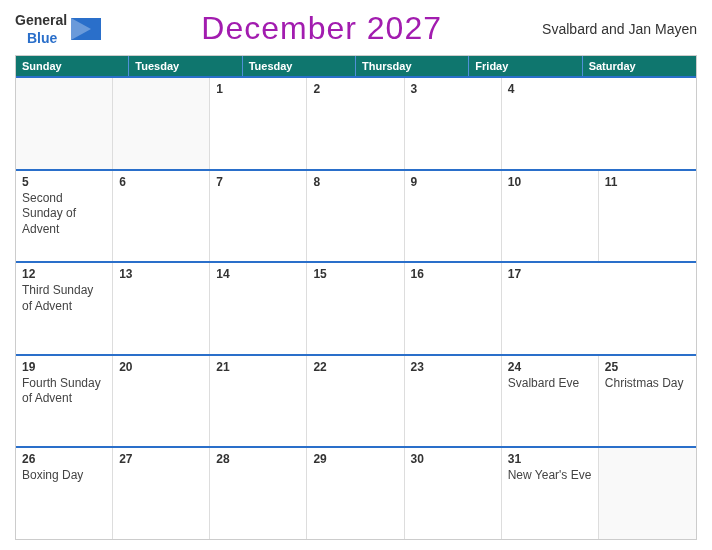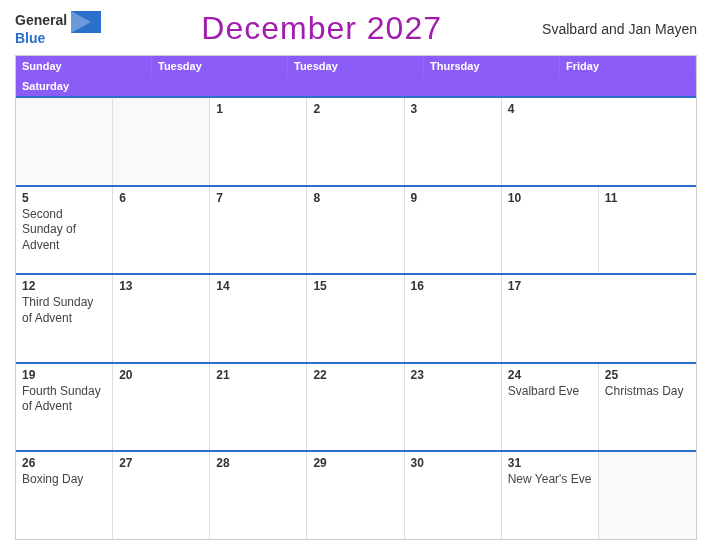--- a/index.html
+++ b/index.html
@@ -19,56 +19,57 @@
     }
     
     .header {
       display: flex;
       align-items: center;
       justify-content: space-between;
       margin-bottom: 8px;
     }
     .logo {
       display: flex;
-      align-items: flex-start;
+      align-items: center;
       gap: 4px;
     }
     .logo-text-general {
       font-size: 14px;
       font-weight: bold;
       color: #333;
       line-height: 1;
     }
     .logo-text-blue {
       font-size: 14px;
       font-weight: bold;
       color: #2a6fca;
       line-height: 1;
+      margin-left: 12px;
     }
     .month-title {
       font-size: 32px;
       font-weight: 300;
       color: #a21caf;
       letter-spacing: 1px;
     }
     .region-label {
       font-size: 14px;
       color: #333;
     }
     
     .calendar {
       flex: 1;
       border: 1px solid #ccc;
       display: flex;
       flex-direction: column;
     }
     .cal-header {
       display: grid;
-      grid-template-columns: repeat(5, 1fr);
-      background: #8b5cf6;
+      grid-template-columns: repeat(6, 1fr);
+      background: #0f766e;
     }
     .cal-header-cell {
       color: #fff;
       font-size: 11px;
       font-weight: bold;
       text-align: left;
       padding: 4px 6px;
       border-right: 1px solid #5090d8;
     }
     .cal-header-cell:last-child { border-right: none; }

